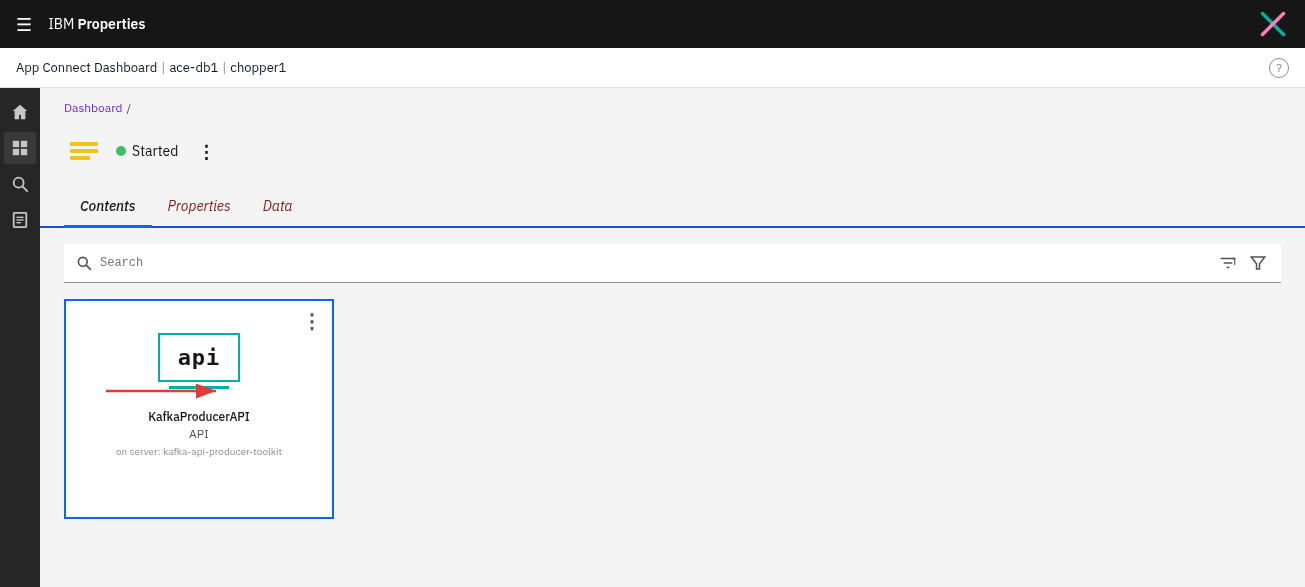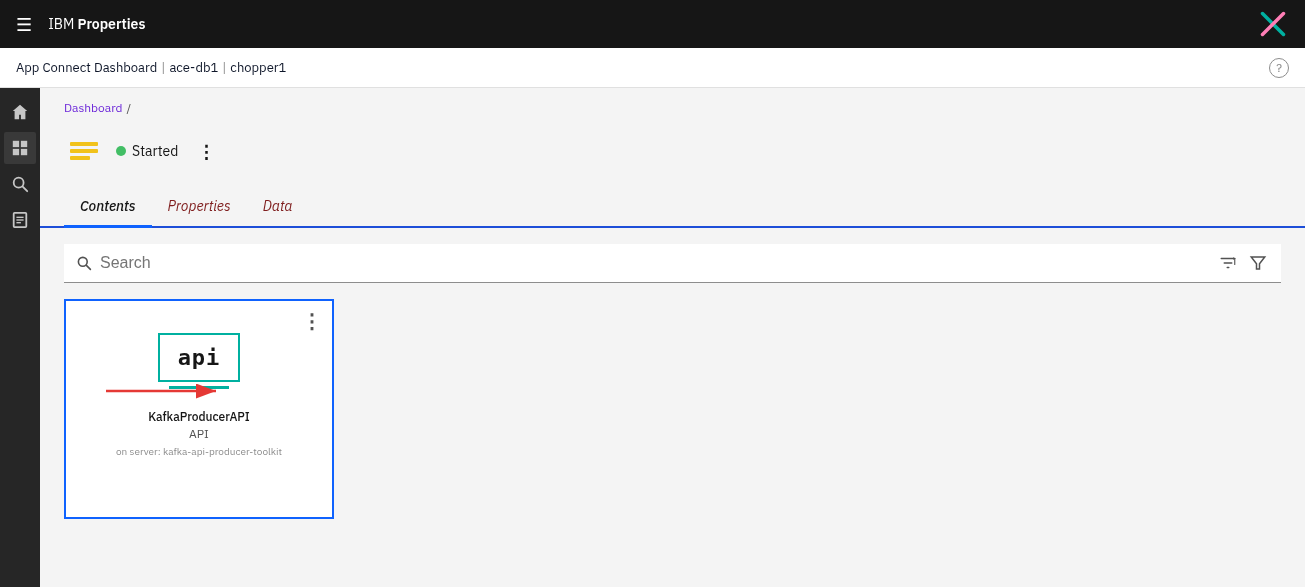--- a/index.html
+++ b/index.html
@@ -233,24 +233,25 @@
     .search-icon-wrap {
       color: #525252;
       margin-right: 8px;
       font-size: 16px;
       display: flex;
       align-items: center;
     }
     .search-input {
       border: none;
       outline: none;
-      font-size: 16px;
+      font-size: 12px;
       color: #7f1d1d;
       background: transparent;
       flex: 1;
+      font-family: Liberation Mono, monospace;
     }
     .search-actions {
       margin-left: auto;
       display: flex;
       gap: 8px;
     }
     .search-action-btn {
       display: flex;
       align-items: center;
       justify-content: center;

